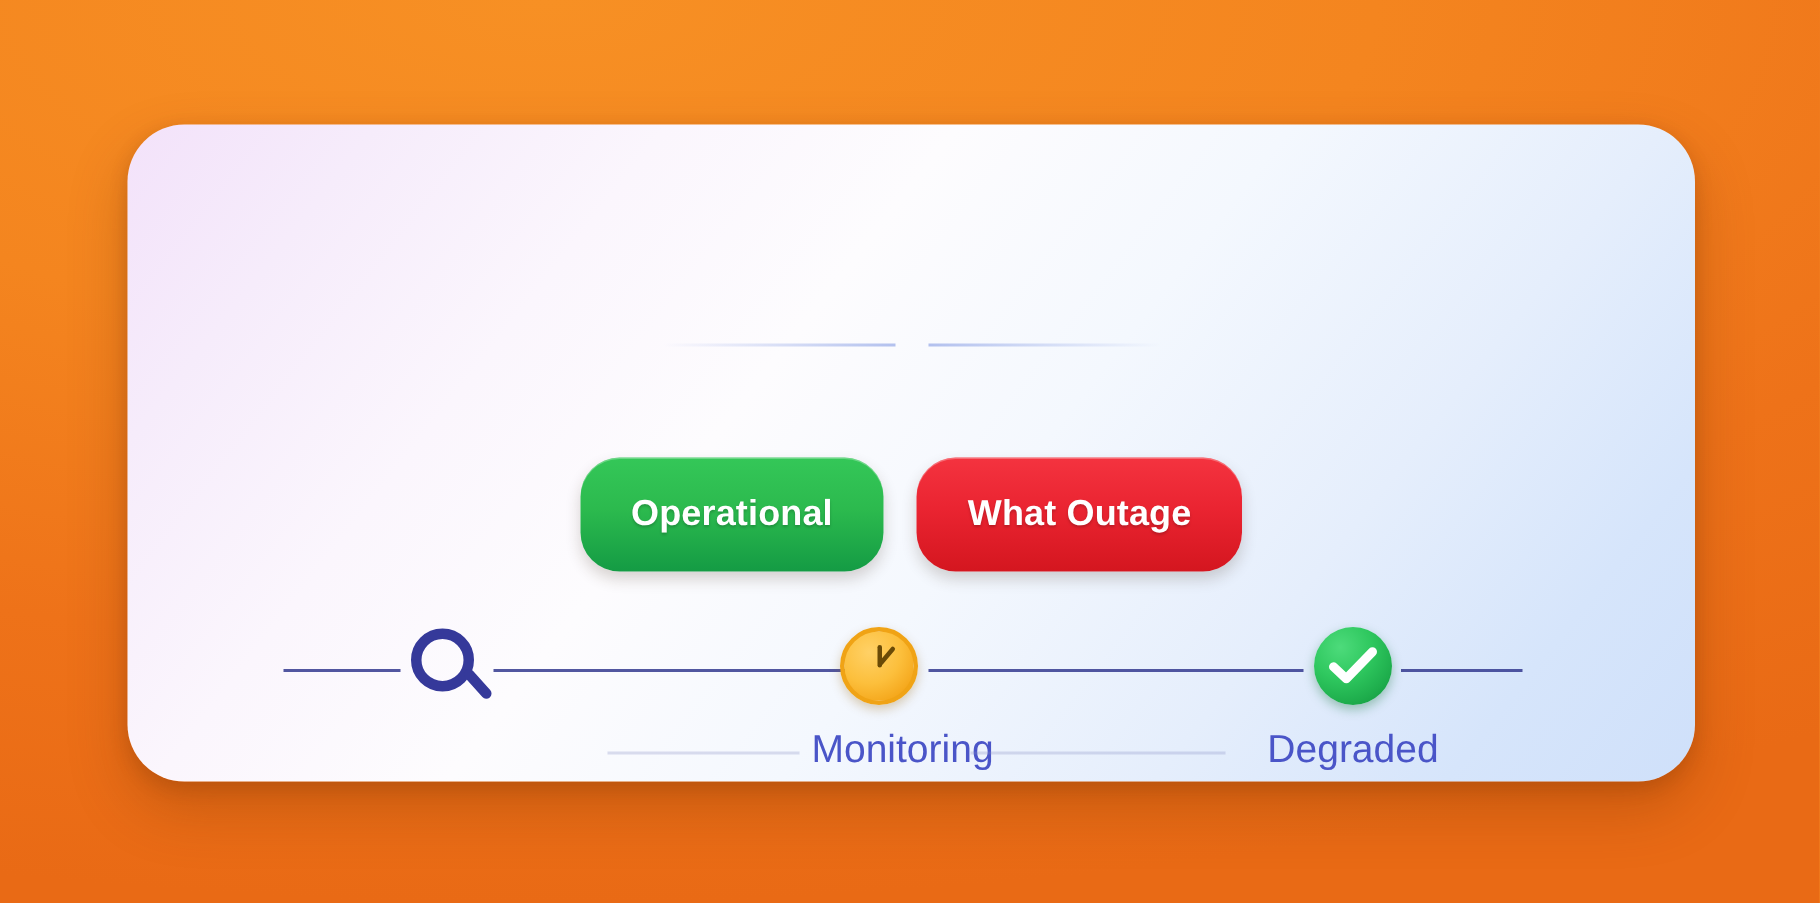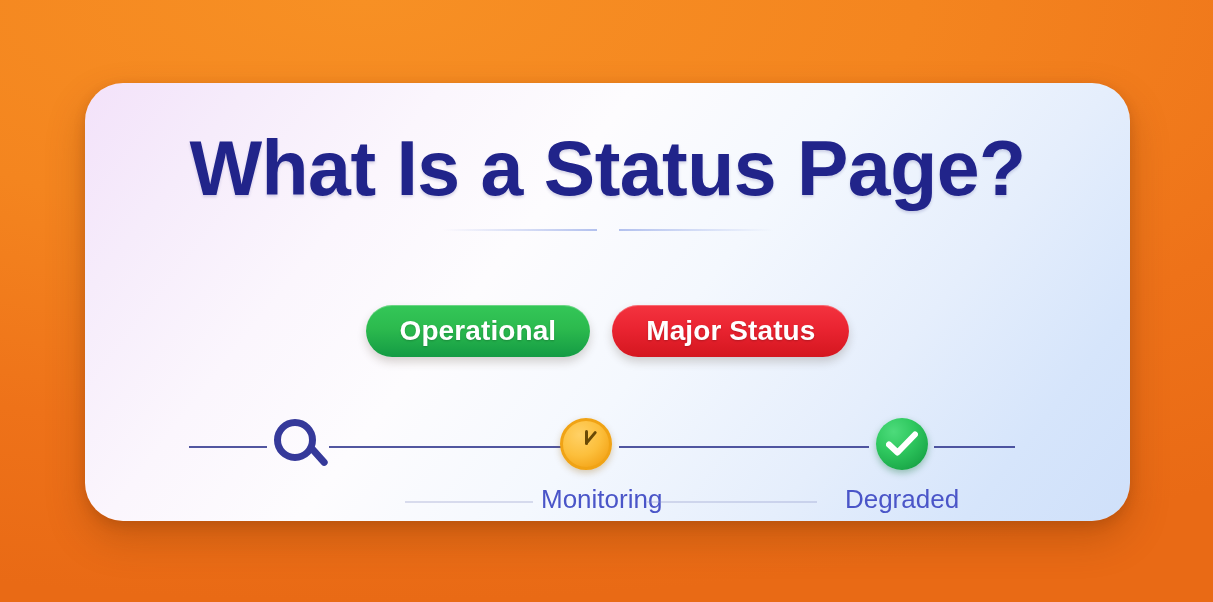--- a/index.html
+++ b/index.html
@@ -102,24 +102,24 @@
     display: flex;
     align-items: center;
     justify-content: center;
     gap: 22px;
   }
   .pill {
     height: 52px;
     display: flex;
     align-items: center;
     justify-content: center;
-    padding: 0 34px;
+    padding: 12px 34px;
     border-radius: 26px;
     color: #ffffff;
-    font-size: 28px;
+    font-size: 24px;
     font-weight: 700;
     letter-spacing: 0.1px;
     white-space: nowrap;
     text-shadow: 0 1px 2px rgba(0,0,0,0.20);
     box-shadow: 0 5px 10px rgba(60, 40, 20, 0.20),
                 inset 0 1px 0 rgba(255,255,255,0.28);
   }
   .pill-green  { background: linear-gradient(180deg, #34c758 0%, #2cba4e 45%, #149b44 100%); }
   .pill-orange { background: linear-gradient(180deg, #ffb020 0%, #fba414 45%, #f08a09 100%); }
   .pill-red    { background: linear-gradient(180deg, #f4333f 0%, #ea2431 45%, #d4161f 100%); }
@@ -250,30 +250,29 @@
   .label-rule.r1 { left: 216px; width: 128px; }
   .label-rule.r2 { left: 458px; width: 170px; }
 </style>
 </head>
 <body>
 
 <div id="stage">
 
   <div id="card">
 
-    <div class="title">What Is a Status Page?</div>
 
     <div class="subtitle-row">
       <div class="sub-rule left"></div>
       <div class="sub-rule right"></div>
     </div>
 
     <div class="pill-row">
       <div class="pill pill-green">Operational</div>
-      <div class="pill pill-red">Major Status</div>
+      <div class="pill pill-red">What Outage</div>
     </div>
 
     <div id="timeline">
 
       <div class="track t0"></div>
       <div class="track t1"></div>
       <div class="track t2"></div>
       <div class="track t3"></div>
 
       <div class="node n1">

